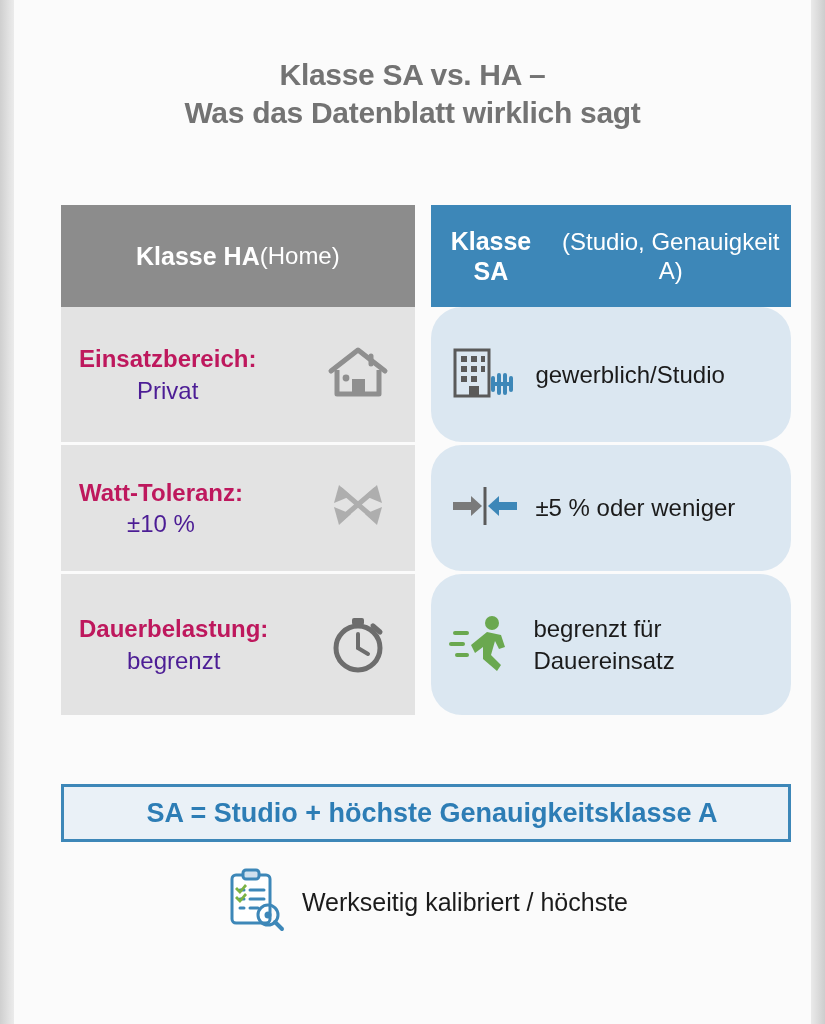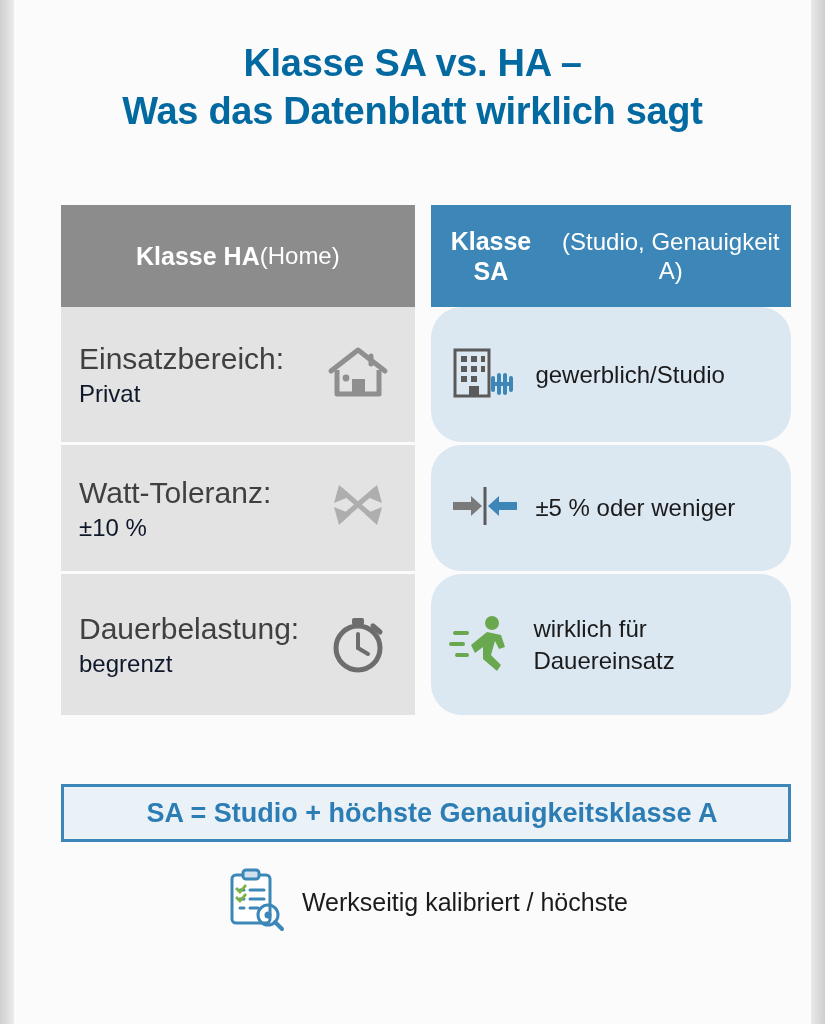--- a/index.html
+++ b/index.html
@@ -23,26 +23,26 @@
   .sheet {
     position: absolute;
     left: 14px;
     top: 0;
     width: 797px;
     height: 1024px;
     background: #fbfbfb;
   }
   .title {
     margin: 0;
-    padding: 40px 40px 0 40px;
+    padding: 56px 40px 0 40px;
     text-align: center;
-    font-size: 38px;
+    font-size: 30px;
     font-weight: bold;
     line-height: 1.25;
-    color: #0369a1;
+    color: #737373;
     letter-spacing: -0.3px;
   }
   .title-line {
     display: block;
     white-space: nowrap;
   }
   .table {
     position: absolute;
     left: 47px;
     top: 205px;
@@ -129,28 +129,29 @@
     height: 3px;
     background: #fbfbfb;
   }
   .label-wrap {
     display: flex;
     flex-direction: column;
     justify-content: center;
     line-height: 1.3;
   }
   .label-strong {
-    font-size: 30px;
-    font-weight: normal;
-    color: #404040;
+    font-size: 24px;
+    font-weight: bold;
+    color: #be185d;
   }
   .label-val {
     font-size: 24px;
     font-weight: normal;
-    color: #0f172a;
+    color: #4c1d95;
+    text-align: center;
   }
   .sa-text {
     font-size: 24px;
     color: #1b1b1b;
     line-height: 1.3;
   }
   .icon {
     flex: 0 0 auto;
     display: block;
   }
@@ -341,21 +342,21 @@
                 <path d="M38 21 L52 24 L56 36 L50 38 L46 30 L42 44 L52 54 L48 60 L34 48 L34 36 L26 42 L22 34 Z"></path>
               </g>
               <g stroke="#6aa84f" stroke-width="4" stroke-linecap="round">
                 <path d="M6 22 H18"></path>
                 <path d="M2 33 H14"></path>
                 <path d="M8 44 H18"></path>
               </g>
             </svg>
           </span>
           <span class="sa-text">
-            <span>wirklich für</span><br>
+            <span>begrenzt für</span><br>
             <span>Dauereinsatz</span>
           </span>
         </div>
       </div>
 
     </div>
 
     <div class="banner">
       <span class="banner-text">SA = Studio + höchste Genauigkeitsklasse A</span>
     </div>

